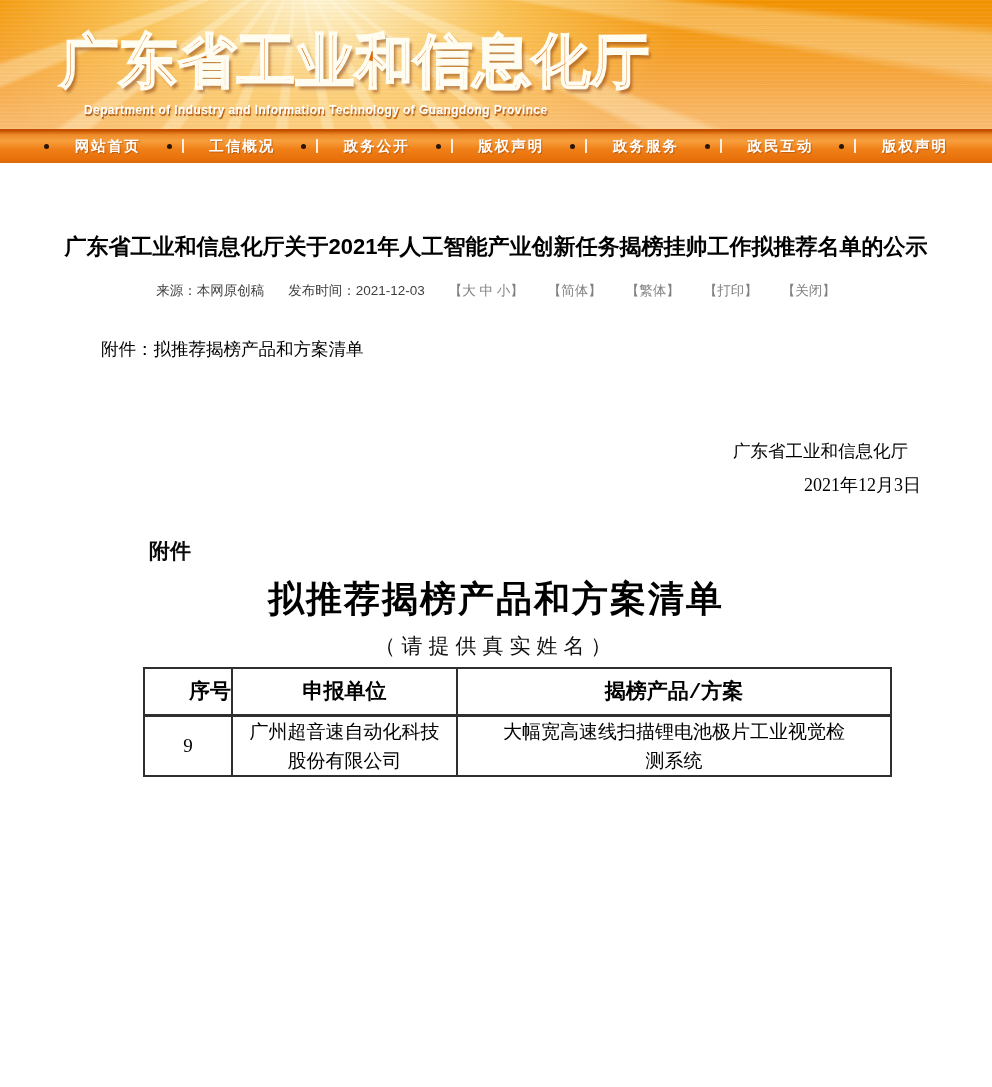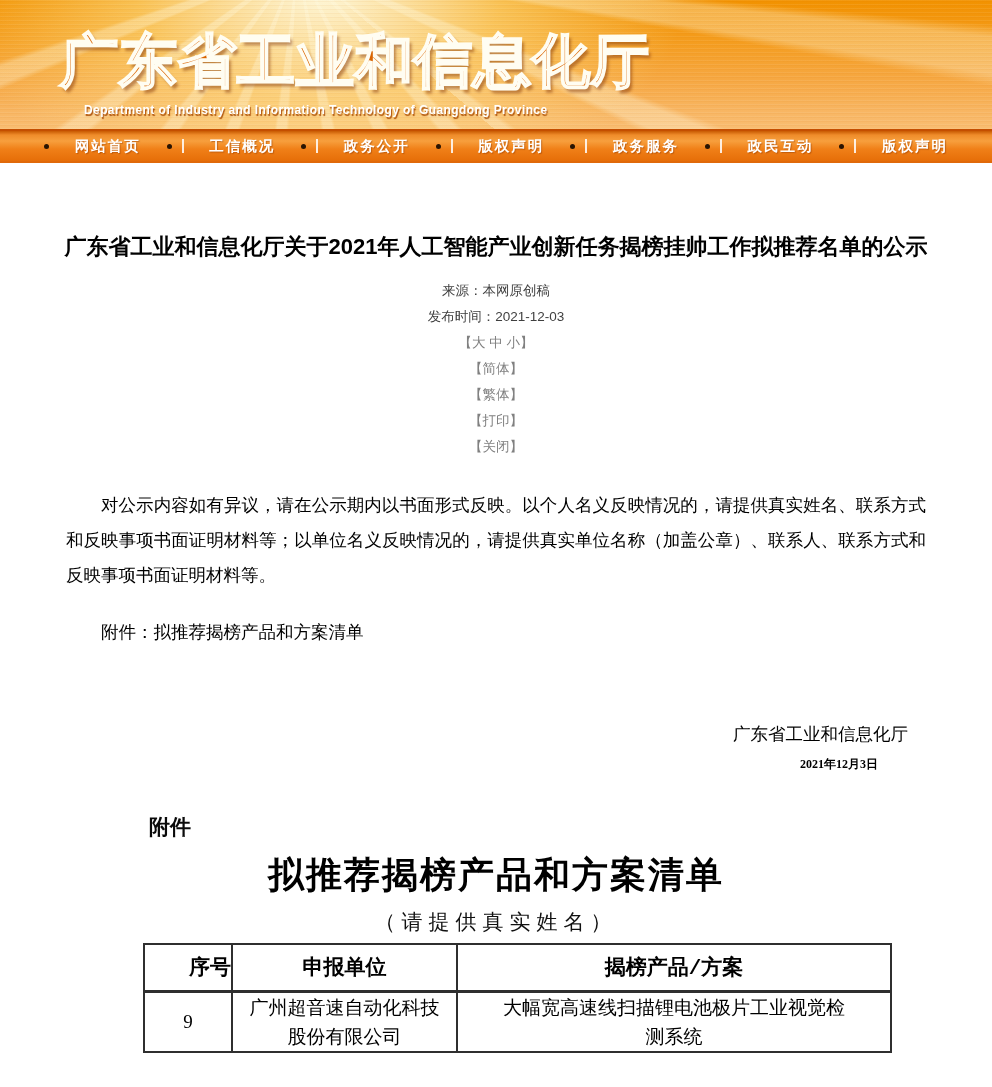--- a/index.html
+++ b/index.html
@@ -29,29 +29,29 @@
     border-bottom:2px solid #e0690a; font-family:"Liberation Sans","DejaVu Sans",sans-serif; }
   .nav a { color:#ffffff; font-size:14.5px; font-weight:bold; text-decoration:none; letter-spacing:2px; cursor:pointer;
     text-shadow:1px 1px 1px rgba(150,60,0,0.5); }
   .nav-dot { width:5px; height:5px; border-radius:50%; background:#2a1402; display:inline-block; }
   .nav-sep { display:flex; align-items:center; gap:10px; }
   .nav-pipe { width:2px; height:14px; background:rgba(255,255,255,0.85); display:inline-block; }
 
   
   .article-title { width:870px; margin:68px auto 0; text-align:center;
     font-family:"Liberation Sans","DejaVu Sans",sans-serif; font-weight:bold; font-size:22px; line-height:31px; color:#000; }
-  .meta { margin-top:20px; display:flex; justify-content:center; align-items:center; gap:8px;
-    font-family:"Liberation Sans","DejaVu Sans",sans-serif; font-size:13.5px;flex-direction:column; }
+  .meta { margin-top:20px; display:flex; justify-content:center; align-items:center; gap:24px;
+    font-family:"Liberation Sans","DejaVu Sans",sans-serif; font-size:13.5px; }
   .meta .plain { color:#3f3f3f; }
   .meta .ctrl { color:#808080; cursor:pointer; }
   .body-text { width:860px; margin:32px auto 0; font-size:17.5px; line-height:35px; text-align:justify; }
   .body-text p { text-indent:2em; margin-bottom:15px; }
   .attach-line { width:860px; margin:22px auto 0; font-size:17.5px; line-height:35px; text-indent:2em; cursor:pointer; }
   .sig { margin-top:72px; text-align:right; padding-right:84px; font-size:17.5px; }
-  .sig-date { margin-top:10px; text-align:right; padding-right:114px; font-size:12px;font-weight:bold; }
+  .sig-date { margin-top:10px; text-align:right; padding-right:71px; font-size:18px; }
 
   
   .att-label { margin:40px 0 0 149px; font-family:"Liberation Sans","DejaVu Sans",sans-serif;
     font-weight:bold; font-size:21px; color:#0a0a0a; }
   .att-title { margin-top:10px; text-align:center; font-weight:bold; font-size:36px; letter-spacing:2px; color:#000; }
   .att-sub { margin-top:8px; text-align:center; font-size:21px; letter-spacing:6px; color:#111; }
   table.att { margin:7px 0 0 143px; width:707px; border-collapse:collapse; table-layout:fixed; }
   table.att th, table.att td { border:2px solid #2f2f2f; text-align:center; vertical-align:middle; }
   table.att th { height:47px; font-size:21px; font-weight:bold; border-bottom-width:3px; }
   table.att td { height:60px; font-size:19px; line-height:29px; padding:0 14px; }
@@ -110,21 +110,20 @@
   <span class="plain">来源：本网原创稿</span>
   <span class="plain">发布时间：2021-12-03</span>
   <span class="ctrl">【大 中 小】</span>
   <span class="ctrl">【简体】</span>
   <span class="ctrl">【繁体】</span>
   <span class="ctrl">【打印】</span>
   <span class="ctrl">【关闭】</span>
 </div>
 
 <div class="body-text">
-  <p>对公示内容如有异议，请在公示期内以书面形式反映。以个人名义反映情况的，请提供真实姓名、联系方式和反映事项书面证明材料等；以单位名义反映情况的，请提供真实单位名称（加盖公章）、联系人、联系方式和反映事项书面证明材料等。</p>
 </div>
 
 <div class="attach-line">附件：拟推荐揭榜产品和方案清单</div>
 
 <div class="sig">广东省工业和信息化厅</div>
 <div class="sig-date">2021年12月3日</div>
 
 <div class="att-label">附件</div>
 <div class="att-title">拟推荐揭榜产品和方案清单</div>
 <div class="att-sub">（请提供真实姓名）</div>

